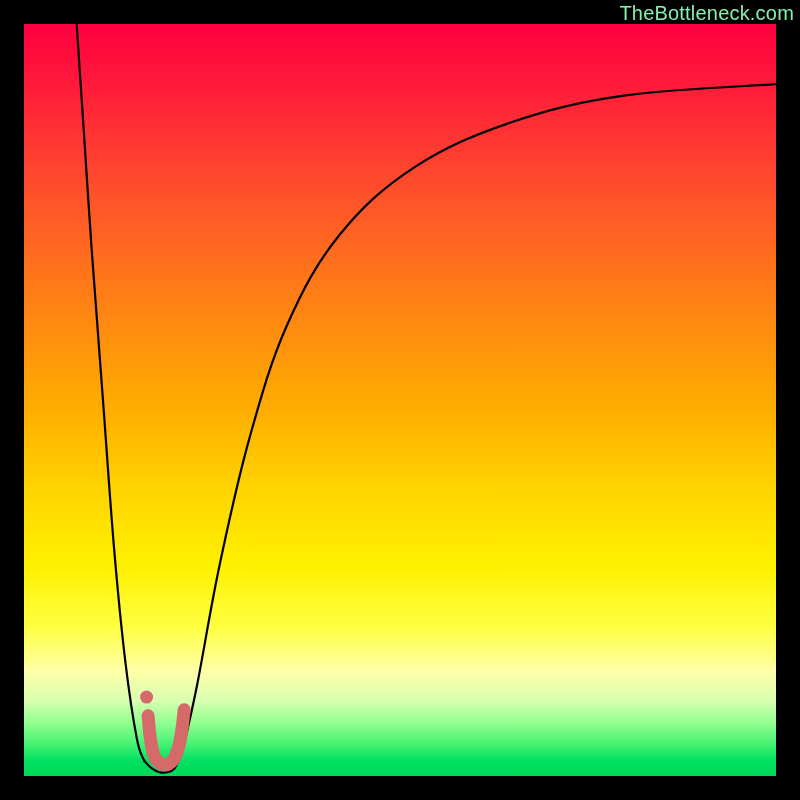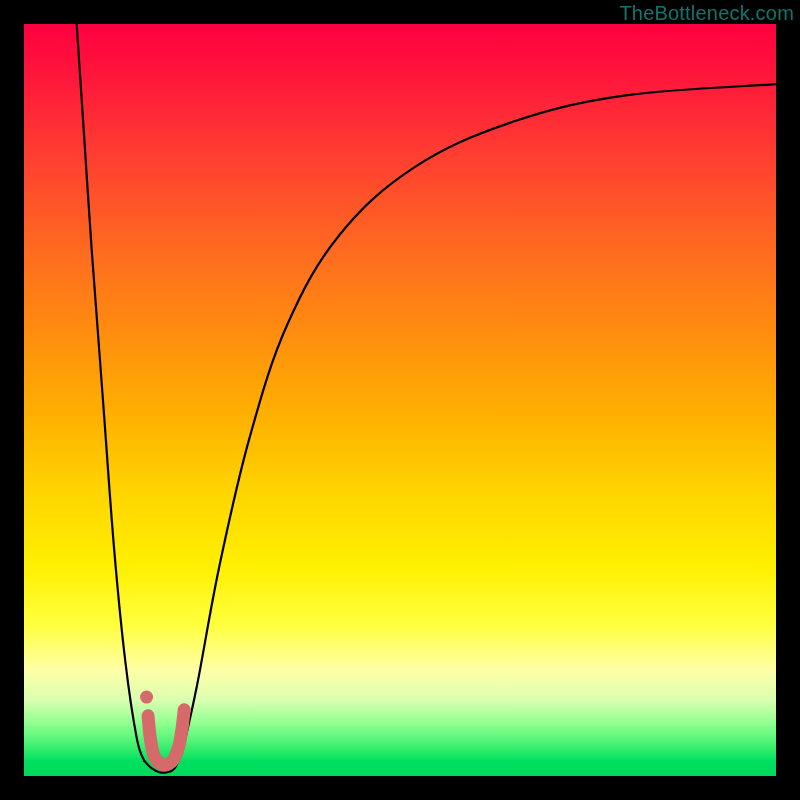--- a/index.html
+++ b/index.html
@@ -43,21 +43,21 @@
       #90ff90 93%,
       #40f070 96%,
       #00e060 98%,
       #00d858 100%
     );
   }
   .watermark {
     position: absolute;
     top: 2px;
     right: 6px;
-    color: #0f766e;
+    color: #86efac;
     font-size: 20px;
     letter-spacing: 0.2px;
     user-select: none;
     text-align: right;
   }
   svg.curves {
     position: absolute;
     left: 0; top: 0;
     width: 752px; height: 752px;
     overflow: visible;

